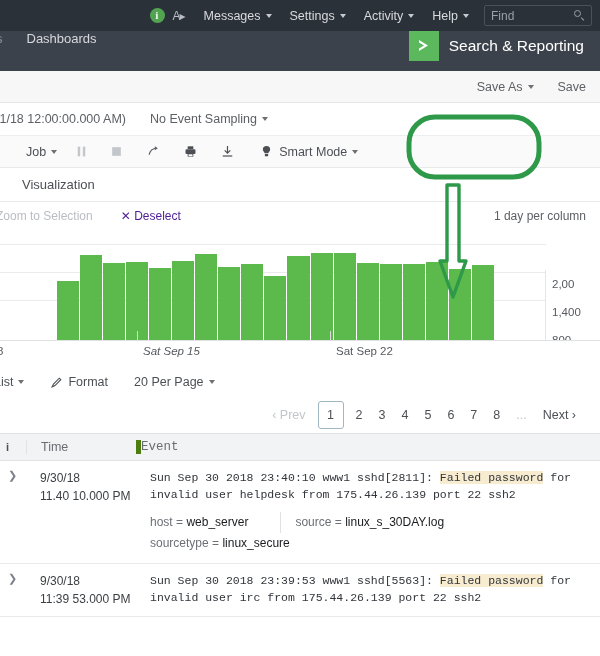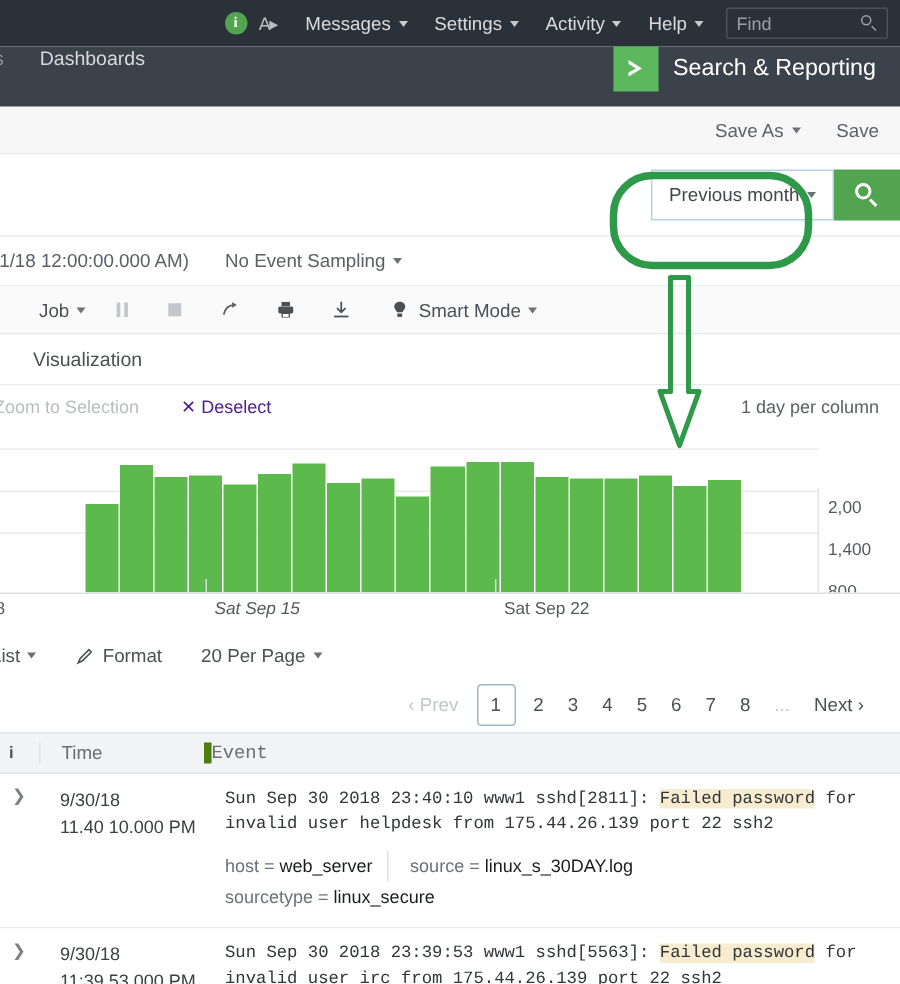--- a/index.html
+++ b/index.html
@@ -174,21 +174,21 @@
   .row{display:flex;border-bottom:1px solid #e7e9eb;background:#fff;}
   .row .c-i{width:26px;padding:8px 0 0 8px;box-sizing:border-box;color:#7b8089;font-size:11px;}
   .row .c-t{width:110px;padding:8px 0 8px 14px;box-sizing:border-box;font-size:12px;color:#3c4044;line-height:1.5;}
   .row .c-e{flex:1;padding:8px 8px 8px 14px;box-sizing:border-box;}
   .evtext{
     font-family:"Liberation Mono","DejaVu Sans Mono",monospace;
     font-size:11.5px;color:#31353a;line-height:1.5;
   }
   .hl{background:#f7eccf;}
   .meta{margin-top:8px;display:flex;flex-wrap:wrap;font-size:12px;color:#5c6065;}
-  .mi{margin-right:14px;padding-right:10px;border-right:1px solid #dfe1e3;line-height:1.8;}
+  .mi{margin-right:14px;padding-right:32px;border-right:1px solid #dfe1e3;line-height:1.8;}
   .mi.last{border-right:none;}
   .mi .k{color:#6b7077;}
   .mi .v{color:#1a1c1f;}
   .meta-row2{display:block;font-size:12px;color:#5c6065;line-height:1.8;}
 
   
   .anno{position:absolute;pointer-events:none;}
   #anno-oval{left:405px;top:113px;width:138px;height:68px;}
   #anno-arrow{left:432px;top:183px;width:42px;height:118px;}
 </style>
@@ -240,30 +240,20 @@
   <div class="saverow">
     <div class="lnk">
       <span>Save As</span>
       <i class="caret-d"></i>
     </div>
     <div class="lnk">
       <span>Save</span>
     </div>
   </div>
 
-  <div class="searchrow">
-    <div class="searchbar-spacer"></div>
-    <div class="timepicker">
-      <span>Previous month</span>
-      <i class="caret-d"></i>
-    </div>
-    <div class="searchbtn">
-      <i class="mag-w"></i>
-    </div>
-  </div>
 
   <div class="samplerow">
     <span class="ts">/1/18 12:00:00.000 AM)</span>
     <span class="smp">
       <span>No Event Sampling</span>
       <i class="caret-d"></i>
     </span>
   </div>
 
   <div class="jobrow">

